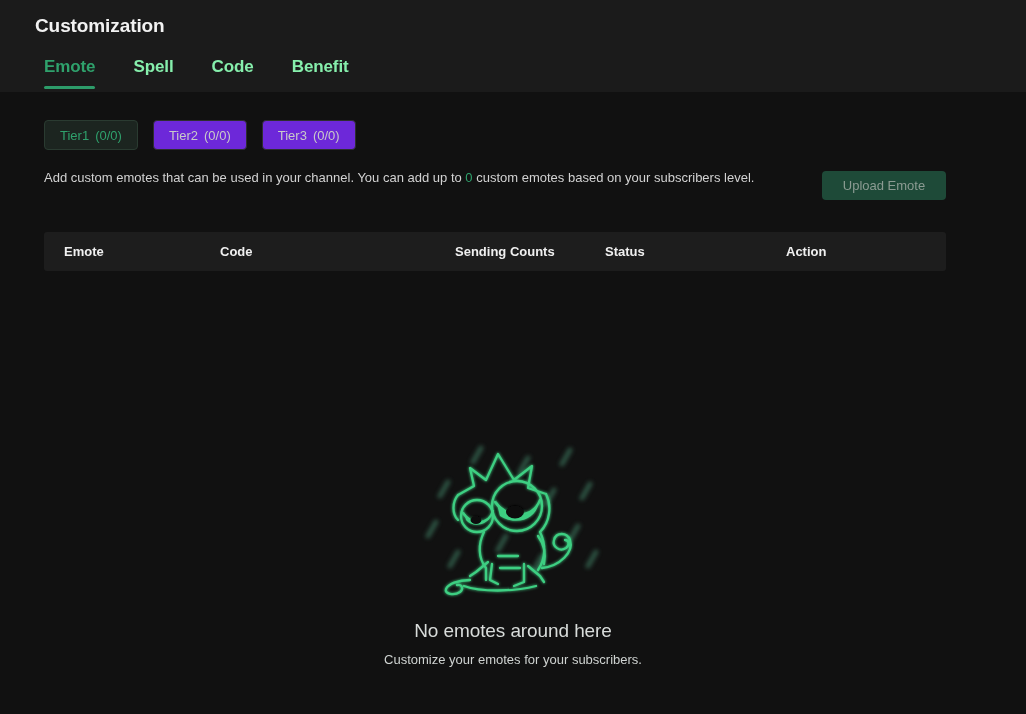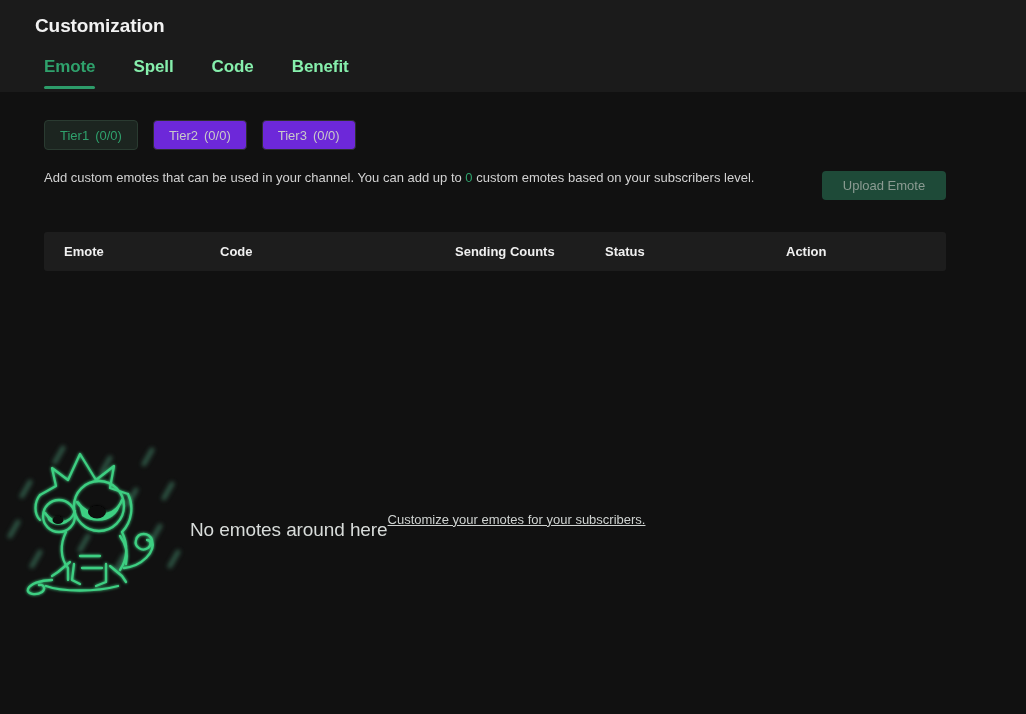--- a/index.html
+++ b/index.html
@@ -166,41 +166,41 @@
   .th-status { left: 561px; }
   .th-action { left: 742px; }
 
   
   .empty {
     position: absolute;
     left: 0;
     top: 440px;
     width: 1026px;
     display: flex;
-    flex-direction: row;
+    flex-direction: column;
     align-items: center;
   }
 
   .mascot {
     width: 190px;
     height: 158px;
     display: block;
   }
 
   .empty-title {
     margin-top: 22px;
     font-size: 19px;
     color: #d8dcda;
     letter-spacing: -0.1px;
   }
 
   .empty-sub {
+    margin-top: 10px;
     font-size: 13px;
     color: #cfd3d1;
-    text-decoration: underline;
   }
 </style>
 </head>
 <body>
 
 <div class="app">
 
   <div class="header">
 
     <div class="page-title">Customization</div>

